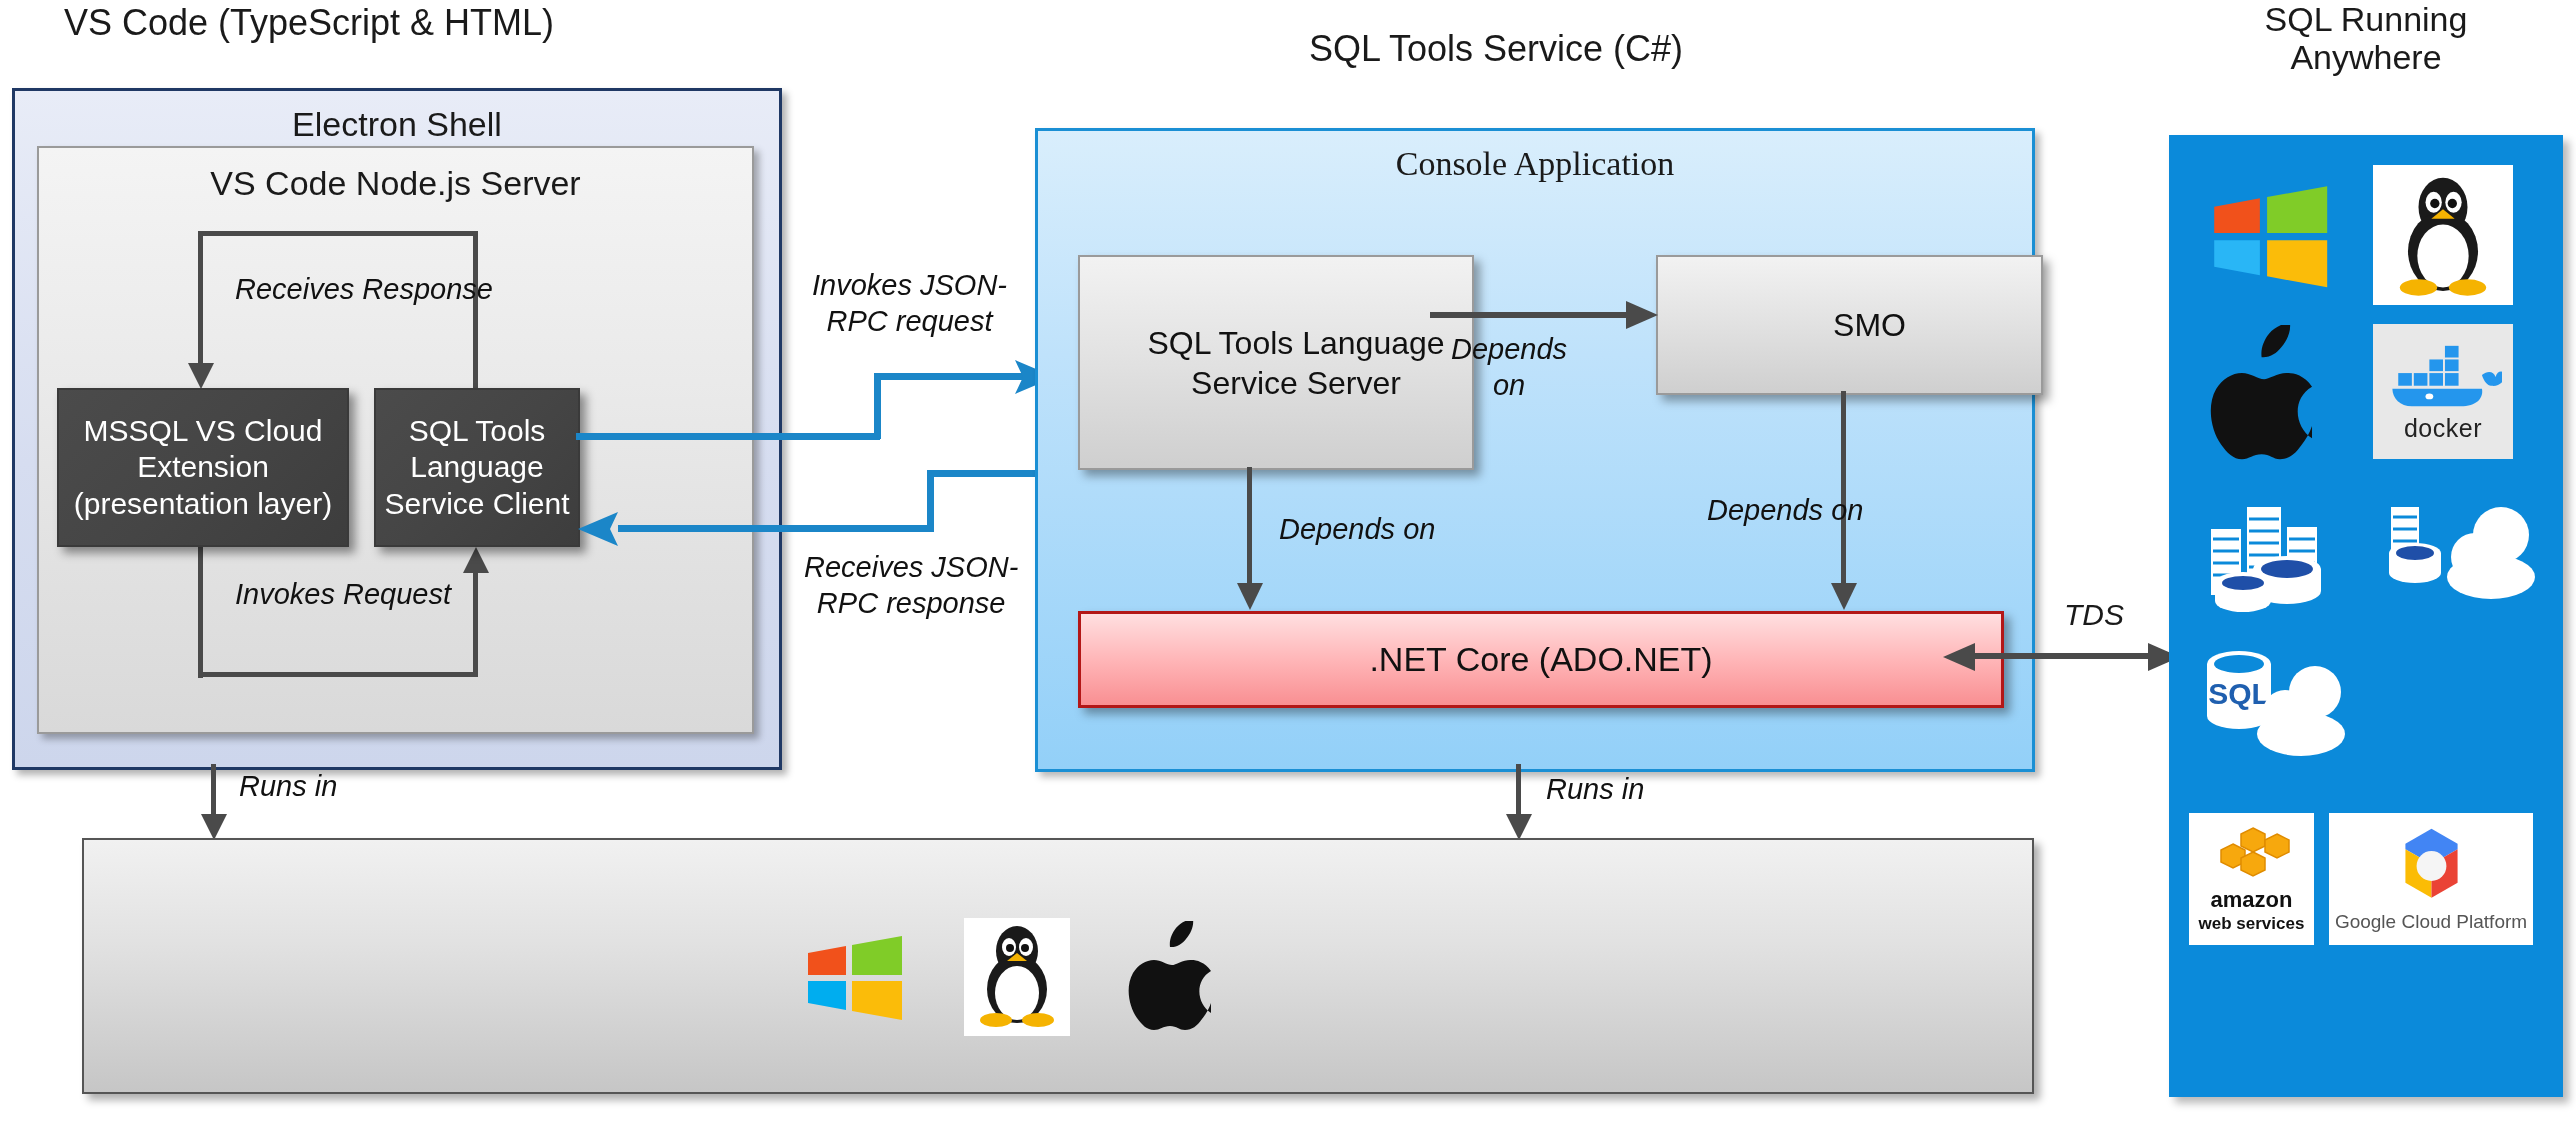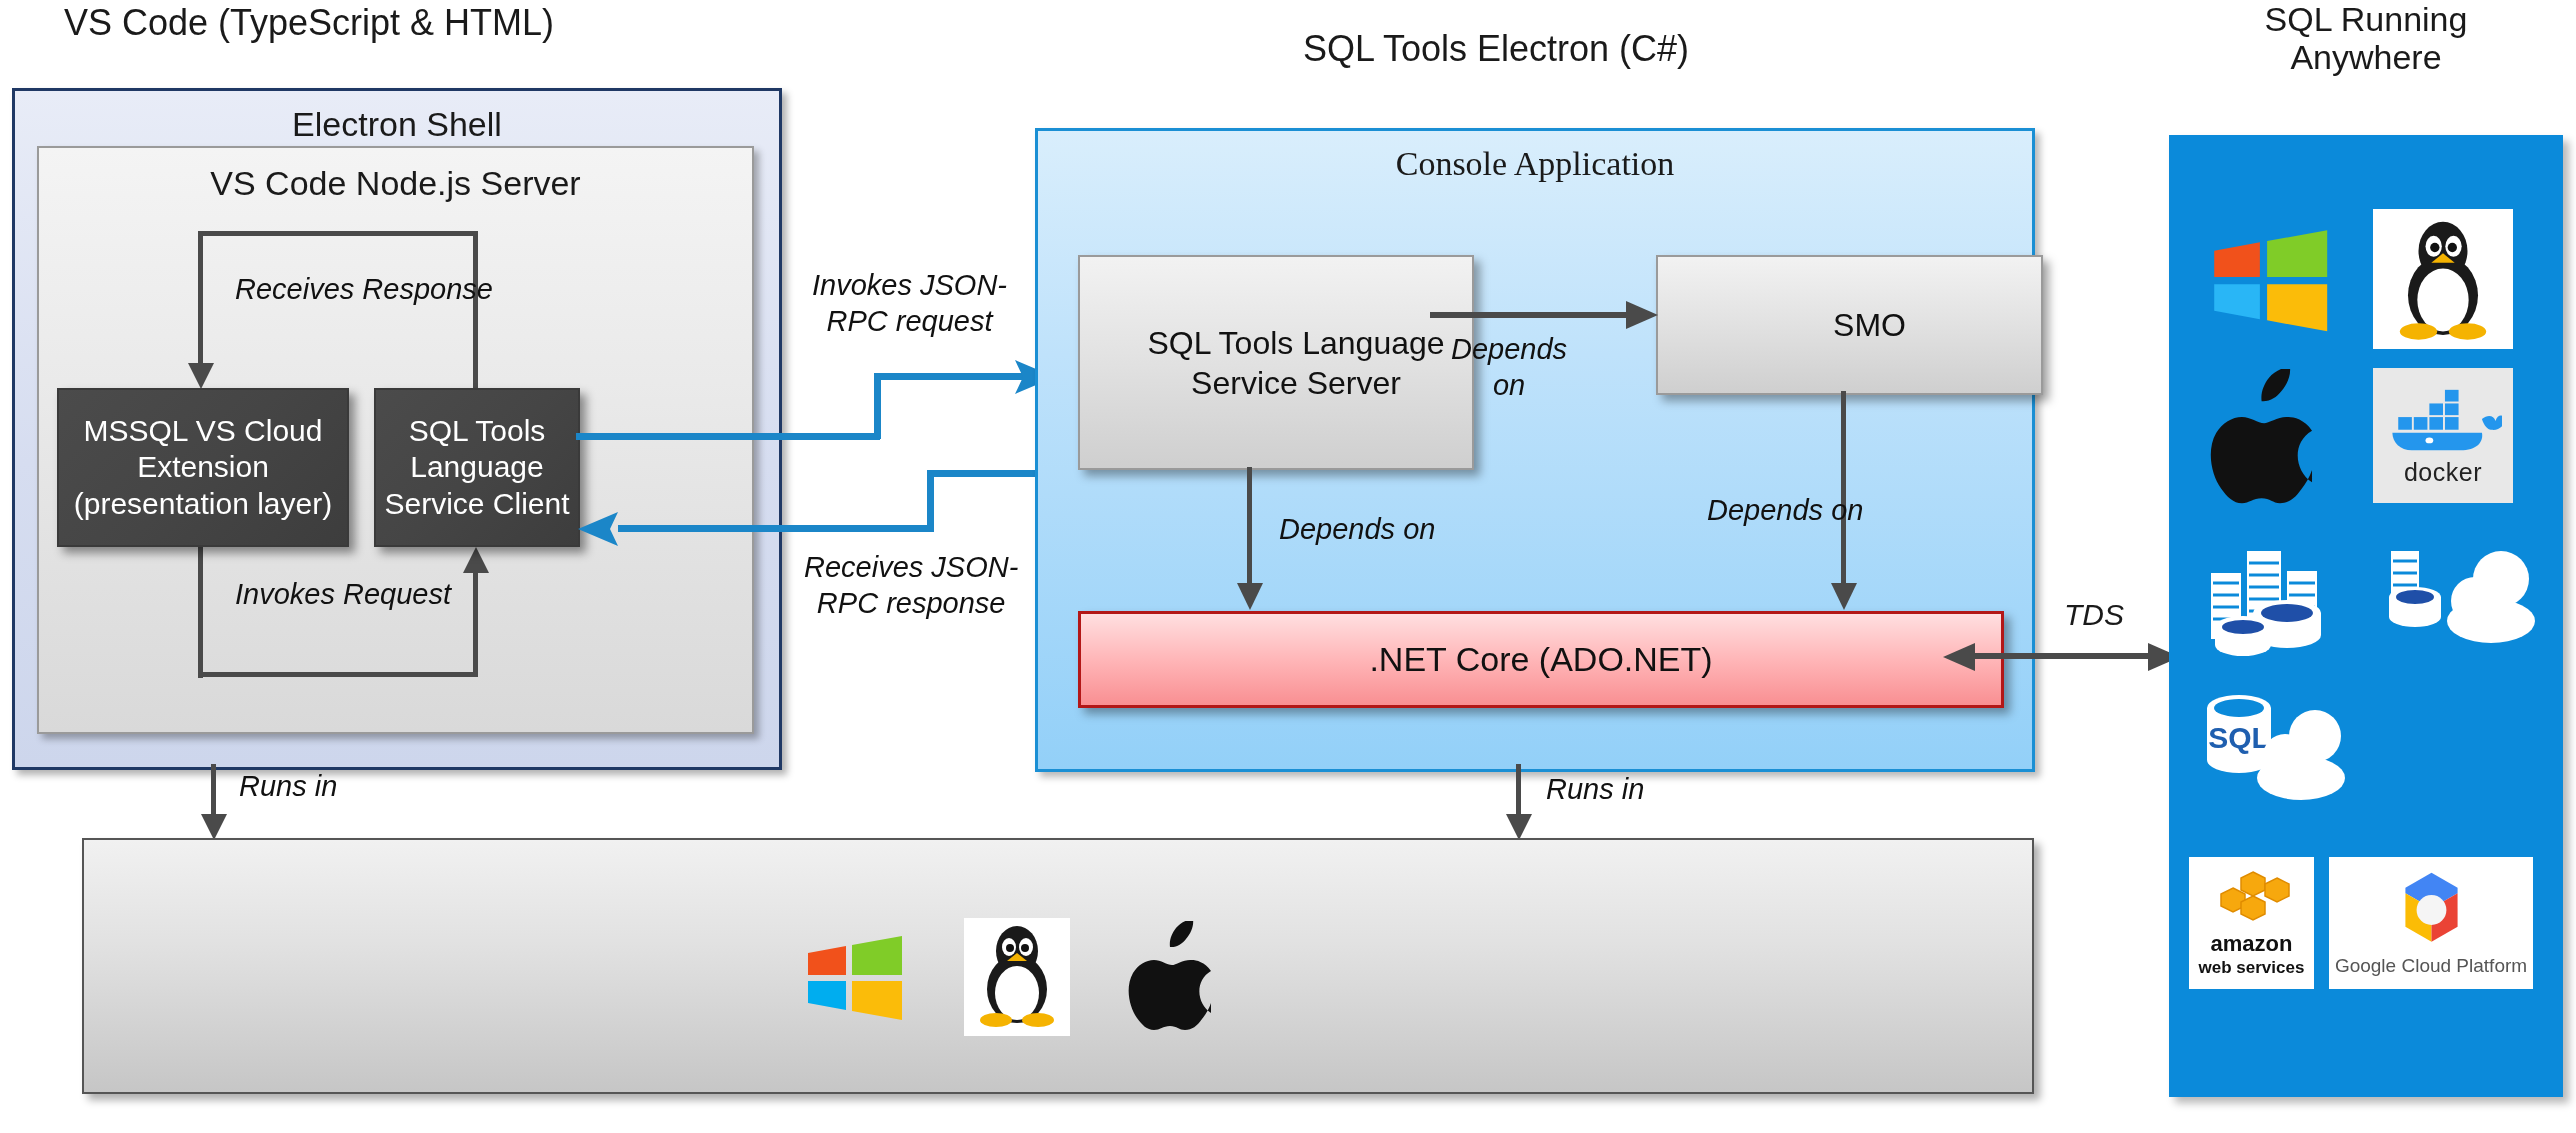--- a/index.html
+++ b/index.html
@@ -78,35 +78,35 @@
   }
   .osbox-title{position:absolute;left:0;top:16px;width:100%;font-size:36px;text-align:center;}
   .os-logos{position:absolute;left:718px;top:78px;display:flex;align-items:center;gap:58px;}
 
   
   .anywhere{
     left:2169px;top:135px;width:394px;height:962px;
     background:#0b8ada;box-shadow:6px 6px 8px rgba(0,0,0,.28);
   }
   .anywhere-title{position:absolute;left:2154px;top:0px;width:424px;font-size:34px;text-align:center;line-height:1.12;}
-  .acell{position:absolute;display:flex;align-items:center;justify-content:center;margin-top:44px;}
+  .acell{position:absolute;display:flex;align-items:center;justify-content:center;}
 
   .tile-white{background:#ffffff;display:flex;align-items:center;justify-content:center;}
   .tile-grey{background:#e8e8e8;display:flex;flex-direction:column;align-items:center;justify-content:center;}
 
   .vs-left-title{left:0px;top:2px;width:618px;}
   .sts-title{left:1097px;top:28px;width:798px;}
 
   .tds{position:absolute;left:2064px;top:598px;font-style:italic;font-size:30px;}
 </style>
 </head>
 <body>
 
 <div class="abs ttl vs-left-title">VS Code (TypeScript &amp; HTML)</div>
-<div class="abs ttl sts-title">SQL Tools Electron (C#)</div>
+<div class="abs ttl sts-title">SQL Tools Service (C#)</div>
 <div class="anywhere-title abs">
   <div>SQL Running</div>
   <div>Anywhere</div>
 </div>
 
 <div class="abs electron">
   <div class="electron-title">Electron Shell</div>
 </div>
 
 <div class="abs nodeserver">

